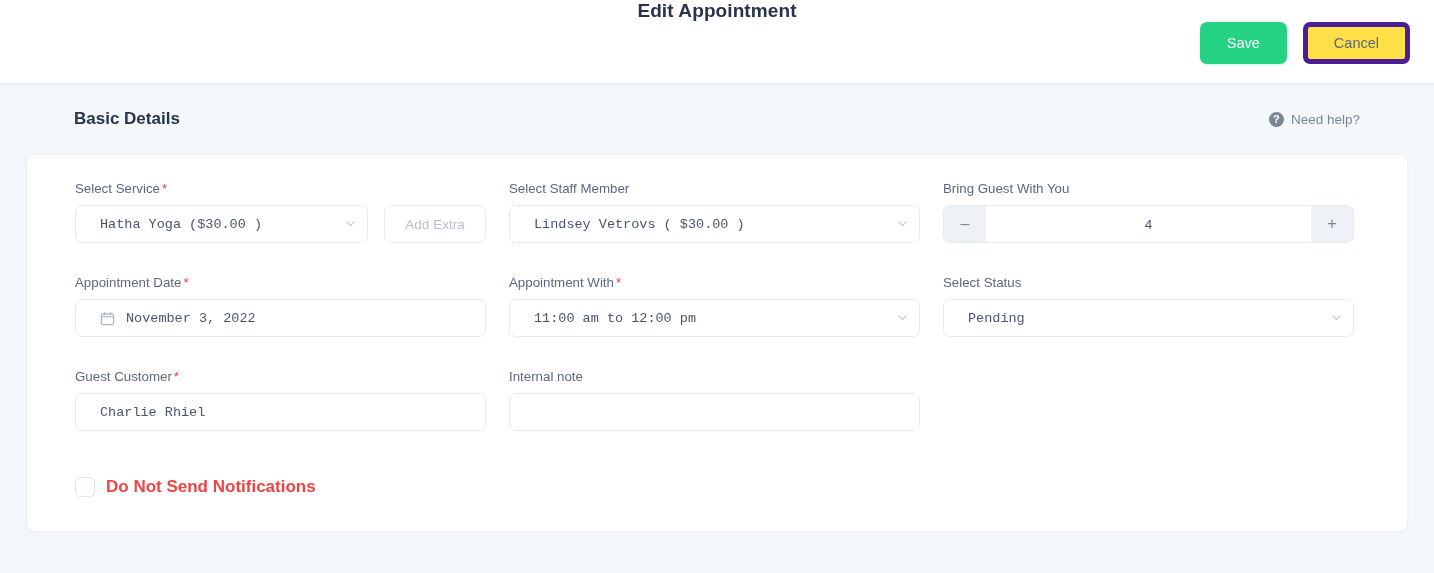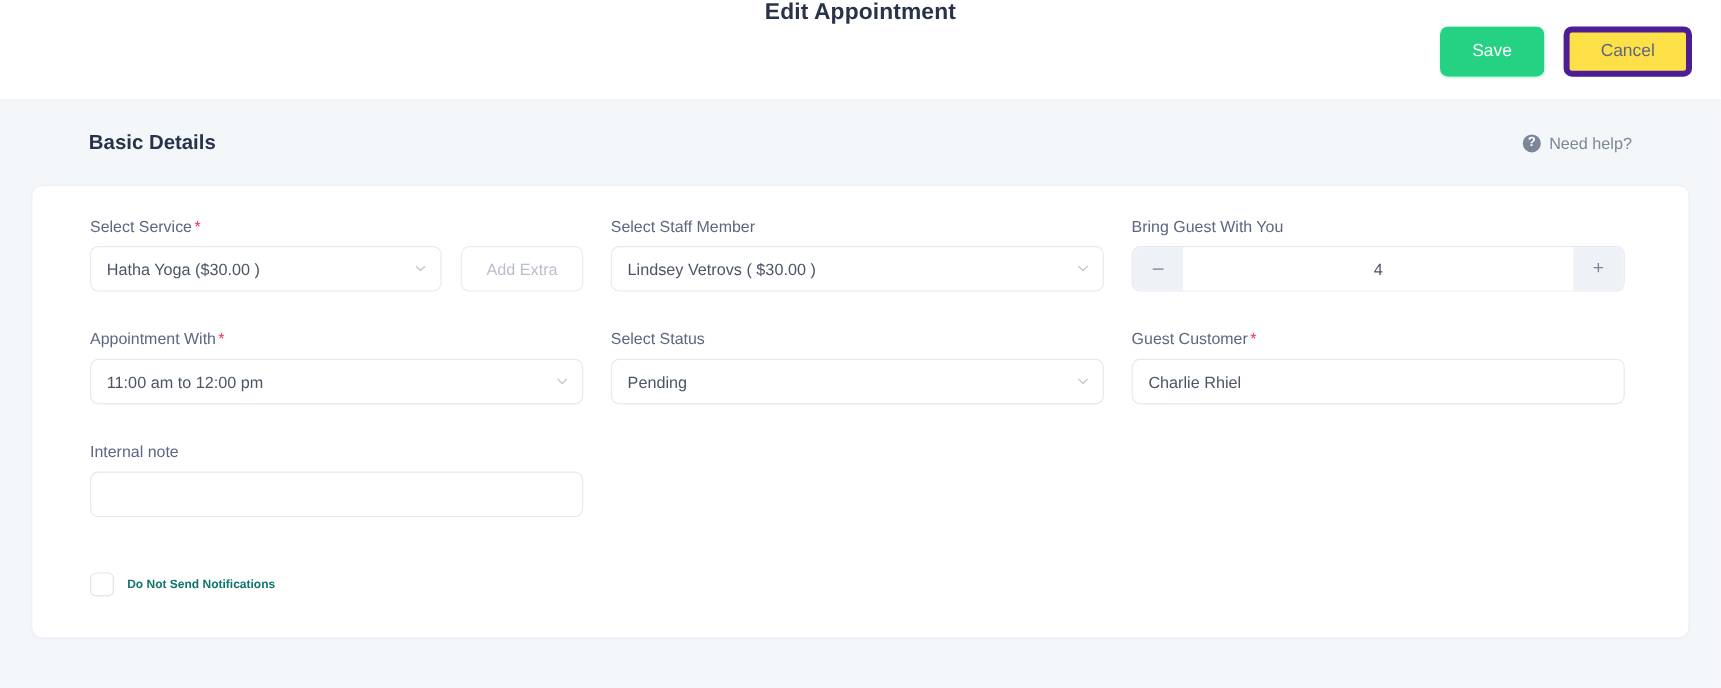--- a/index.html
+++ b/index.html
@@ -121,25 +121,26 @@
   .control-row { display: flex; align-items: center; gap: 16px; }
 
   .input, .select {
     position: relative;
     height: 38px;
     border: 1px solid #e5eaf1;
     border-radius: 7px;
     background: #ffffff;
     display: flex;
     align-items: center;
-    padding: 0 13px;
+    padding: 0 24px;
     font-size: 13.5px;
     color: #4b5566;
     width: 100%;
     cursor: text;
+    font-family: Liberation Mono, monospace;
   }
   .select { cursor: pointer; padding-right: 34px; }
   .select .chevron {
     position: absolute;
     right: 12px;
     top: 50%;
     margin-top: -3px;
     width: 9px; height: 6px;
   }
   .chevron svg { display: block; }
@@ -206,22 +207,22 @@
   }
   .checkbox {
     width: 20px; height: 20px;
     border: 1px solid #dfe5ec;
     border-radius: 5px;
     background: #ffffff;
     cursor: pointer;
     flex: none;
   }
   .checkbox-label {
-    font-size: 10px;
-    color: #0f766e;
+    font-size: 17px;
+    color: #ef4444;
     font-weight: bold;
     cursor: pointer;
   }
 </style>
 </head>
 <body>
 
 <div class="page">
 
   <div class="topbar">
@@ -278,20 +279,35 @@
 
         <div class="field">
           <label class="field-label">Bring Guest With You</label>
           <div class="stepper">
             <button class="step-btn">–</button>
             <div class="step-value">4</div>
             <button class="step-btn">+</button>
           </div>
         </div>
 
+        <div class="field">
+          <label class="field-label">
+            <span>Appointment Date</span><span class="req">*</span>
+          </label>
+          <div class="input date-input">
+            <span class="cal-icon">
+              <svg width="15" height="15" viewBox="0 0 16 16">
+                <rect x="1.5" y="3" width="13" height="11.5" rx="1.8" fill="none" stroke="#aab3c0" stroke-width="1.2"></rect>
+                <path d="M1.5 6.2h13" fill="none" stroke="#aab3c0" stroke-width="1.2"></path>
+                <path d="M5 1.6v2.6M11 1.6v2.6" fill="none" stroke="#aab3c0" stroke-width="1.2" stroke-linecap="round"></path>
+              </svg>
+            </span>
+            <span>November 3, 2022</span>
+          </div>
+        </div>
 
         <div class="field">
           <label class="field-label">
             <span>Appointment With</span><span class="req">*</span>
           </label>
           <div class="select">
             <span>11:00 am to 12:00 pm</span>
             <span class="chevron">
               <svg width="9" height="6" viewBox="0 0 9 6">
                   <path d="M1 1l3.5 3.5L8 1" fill="none" stroke="#c3cbd6" stroke-width="1.2" stroke-linecap="round" stroke-linejoin="round"></path>

